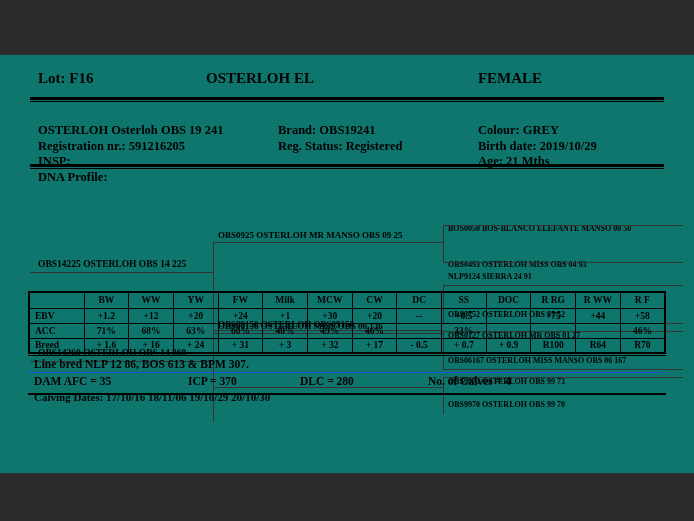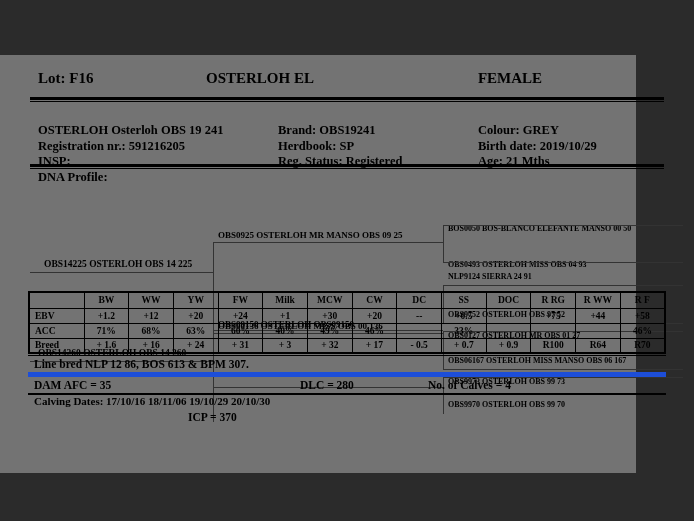--- a/index.html
+++ b/index.html
@@ -13,22 +13,22 @@
     position: relative;
     width: 694px; height: 521px;
     background: #2b2b2b;
   }
   .letterbox { position: absolute; left: 0; width: 694px; background: #2b2b2b; }
   #bar-top { top: 0; height: 55px; }
   #bar-bottom { top: 473px; height: 48px; }
 
   #sheet {
     position: absolute; left: 0; top: 55px;
-    width: 636px; height: 418px;
-    background: #737373;
+    width: 694px; height: 418px;
+    background: #0f766e;
   }
 
   
   #title-row {
     position: absolute; left: 30px; top: 15px; width: 634px; height: 26px;
   }
   #title-row .t { position: absolute; font-weight: bold; font-size: 15px; color: #000; white-space: nowrap; }
   #lot { left: 8px; top: 0; }
   #animal-name { left: 15px; top: 0; width: 430px; text-align: center; }
   #sex { left: 330px; top: 0; width: 300px; text-align: center; }
@@ -87,24 +87,24 @@
   table.ebv thead th { height: 16px; }
 
   
   #footer { position: absolute; left: 28px; top: 300px; width: 638px; }
   .f-line {
     border-top: 1px solid #000;
     font-weight: bold; font-size: 11.5px; color: #000;
     padding: 2px 0 1px 6px; white-space: nowrap; position: relative;
     height: 17px;
   }
-  #footer .f-block { border-top: 5px solid #1d4ed8; position: relative; height: 36px; padding-left: 6px; }
+  #footer .f-block { border-top: 1px solid #1d4ed8; position: relative; height: 36px; padding-left: 6px; }
   .fb-item { position: absolute; font-weight: bold; font-size: 11.5px; color: #000; top: 2px; white-space: nowrap; }
   #fb-dam { left: 6px; }
-  #fb-icp { left: 160px; margin-top: 32px; }
+  #fb-icp { left: 160px; }
   #fb-dlc { left: 272px; }
   #fb-calves { left: 400px; }
   #fb-calving { position: absolute; left: 6px; top: 18px; font-weight: bold; font-size: 11px; color: #000; white-space: nowrap; }
   #rule-bottom { position: absolute; left: 28px; top: 338px; width: 638px; border-top: 2.5px solid #000; }
 </style>
 </head>
 <body>
 
 <div id="page">
 
@@ -122,34 +122,33 @@
 
     <div id="info">
       <div class="info-col" id="info-c1">
         <div class="info-line">OSTERLOH Osterloh OBS 19 241</div>
         <div class="info-line">Registration nr.: 591216205</div>
         <div class="info-line">INSP:</div>
         <div class="info-line">DNA Profile:</div>
       </div>
       <div class="info-col" id="info-c2">
         <div class="info-line">Brand:  OBS19241</div>
-        <div class="info-line">Herdbook: SP</div>
         <div class="info-line">Reg. Status: Registered</div>
       </div>
       <div class="info-col" id="info-c3">
         <div class="info-line">Colour:  GREY</div>
         <div class="info-line">Birth date:  2019/10/29</div>
         <div class="info-line">Age: 21 Mths</div>
       </div>
     </div>
     <div class="rule-heavy" id="rule-2"></div>
 
     <div id="pedigree">
 
-      <div class="ped-label gen1" style="left:44px; top:92px;text-align:center;">OBS14225 OSTERLOH OBS 14 225</div>
+      <div class="ped-label gen1" style="left:38px; top:92px;text-align:center;">OBS14225 OSTERLOH OBS 14 225</div>
       <div class="ped-line hline" style="left:30px; top:105px; width:183px;"></div>
 
       <div class="ped-label gen1" style="left:38px; top:181px;">OBS14260 OSTERLOH OBS 14 260</div>
       <div class="ped-line hline" style="left:30px; top:194px; width:183px;"></div>
 
       <div class="ped-line vline" style="left:213px; top:75px; height:91px;"></div>
       <div class="ped-label gen2" style="left:218px; top:63px;">OBS0925 OSTERLOH MR MANSO OBS 09 25</div>
       <div class="ped-line hline" style="left:213px; top:75px; width:230px;"></div>
       <div class="ped-label gen2" style="left:218px; top:154px;">OBS00136 OSTERLOH MISS OBS 00 136</div>
       <div class="ped-line hline" style="left:213px; top:166px; width:230px;"></div>

